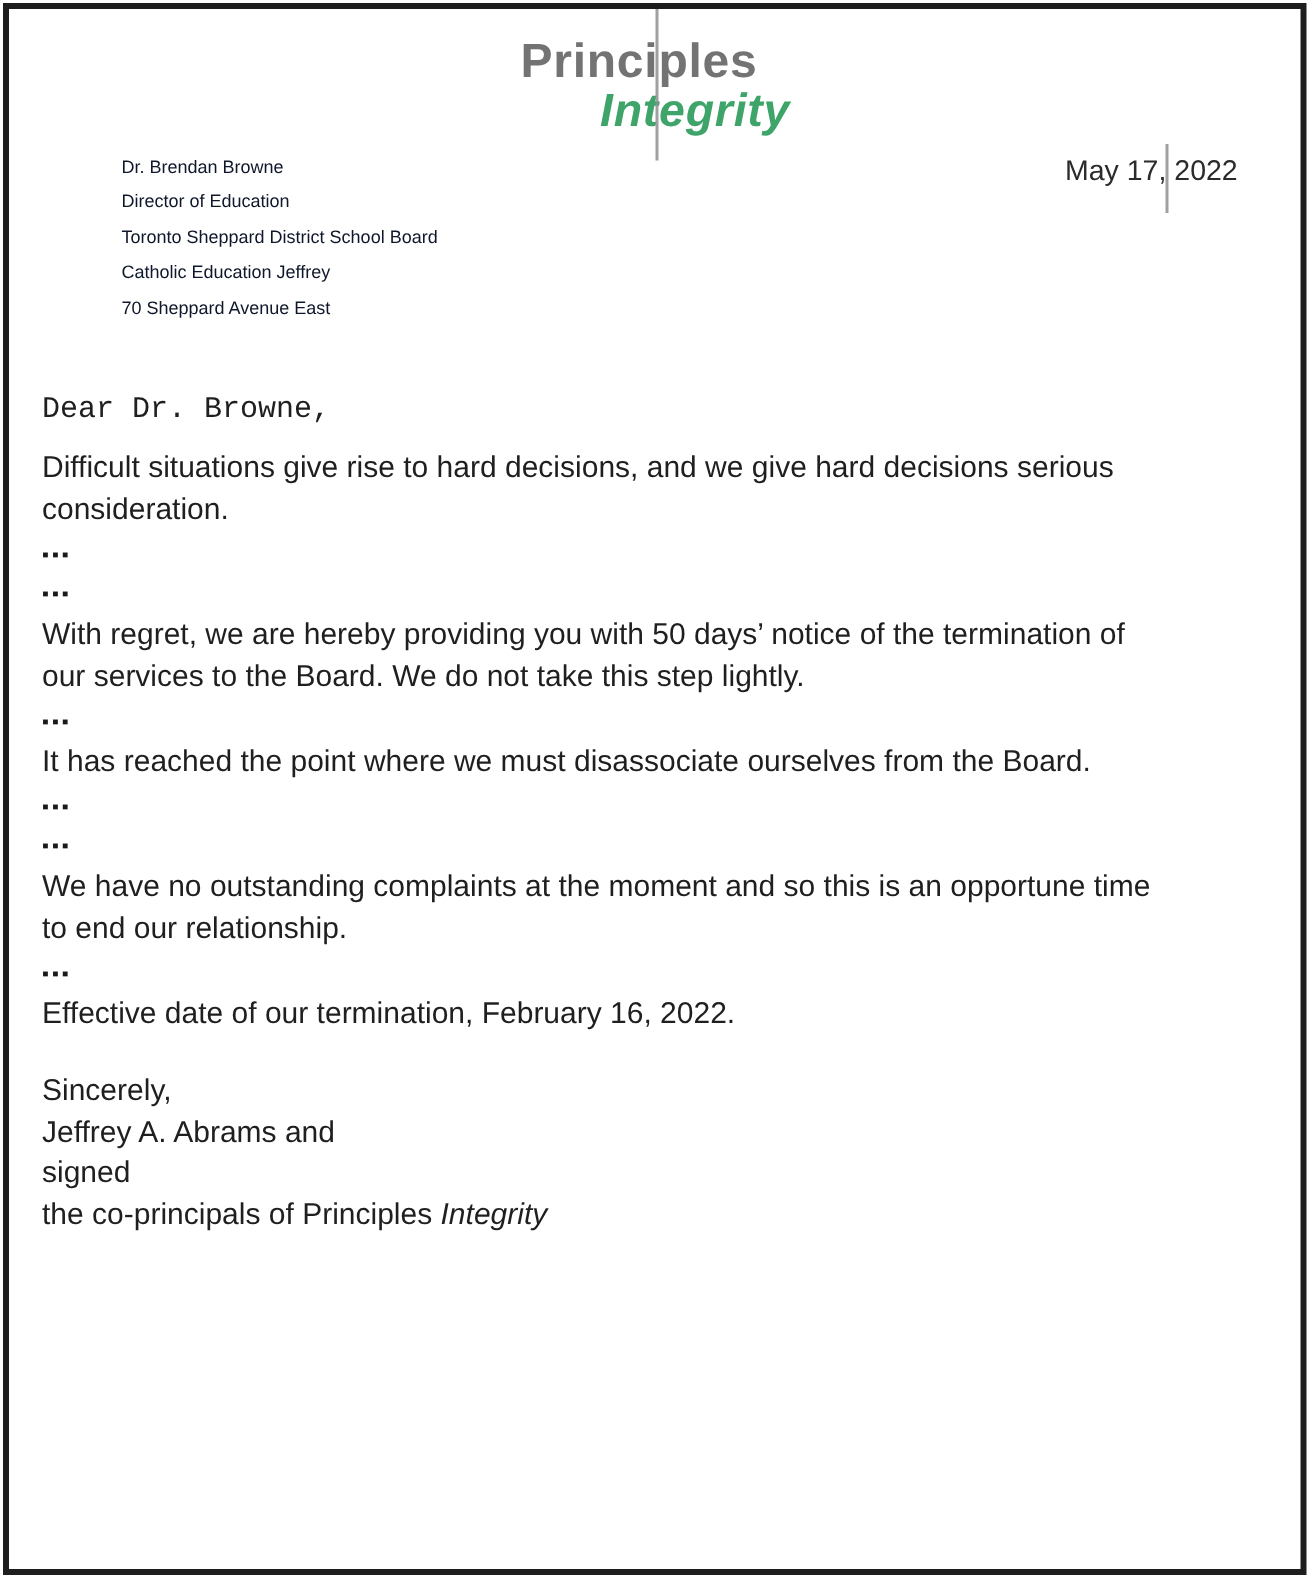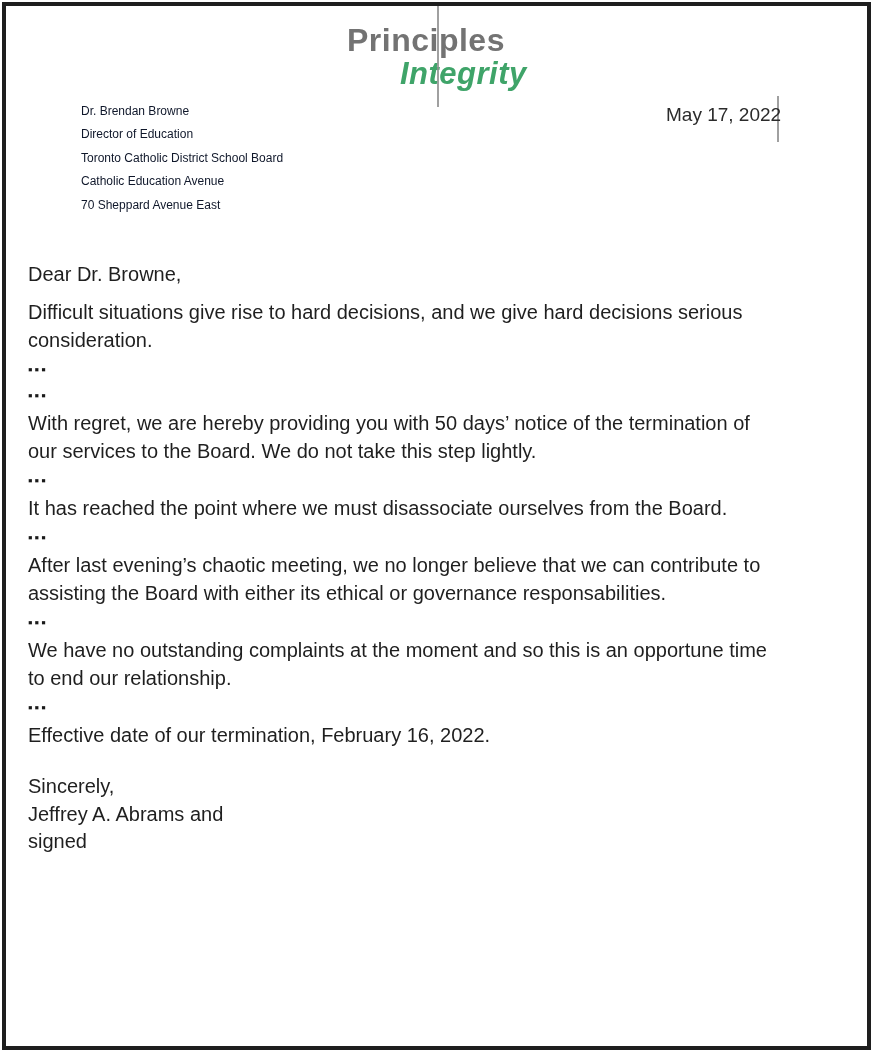--- a/index.html
+++ b/index.html
@@ -47,34 +47,34 @@
   
   .recipient {
     left: 27px; top: 94px;
     font-size: 12px;
     line-height: 23.4px;
     color: #0f172a;
     font-weight: 500;
     margin-left: 48px;
   }
   .date {
-    left: 660px; top: 98px;
+    left: 704px; top: 98px;
     font-size: 19px;
     color: #2b2b2b;
   }
 
   
   .body-flow {
     left: 22px; top: 254px;
     width: 842px;
     font-size: 20px;
     line-height: 28px;
     color: #1f1f1f;
   }
-  .salutation { margin: 0 0 10px 0; }
+  .salutation { margin: 0 0 10px 0; font-family: Liberation Mono, monospace; }
   .para {
     margin: 0 0 3px 0;
     white-space: pre-line;
   }
   .sep {
     font-size: 13px;
     line-height: 25px;
     font-weight: bold;
     letter-spacing: 2px;
     color: #1a1a1a;
@@ -93,22 +93,22 @@
 <div class="page">
 
   <div class="abs brand-top" style="color: #737373;">Principles</div>
   <div class="abs brand-bottom" style="color: rgb(63, 164, 105);">Integrity</div>
   <div class="abs fold-line logo"></div>
   <div class="abs fold-line date"></div>
 
   <div class="abs recipient">
     <div class="recipient-line">Dr. Brendan Browne</div>
     <div class="recipient-line">Director of Education</div>
-    <div class="recipient-line">Toronto Catholic District School Board</div>
-    <div class="recipient-line">Catholic Education Avenue</div>
+    <div class="recipient-line">Toronto Sheppard District School Board</div>
+    <div class="recipient-line">Catholic Education Jeffrey</div>
     <div class="recipient-line">70 Sheppard Avenue East</div>
   </div>
 
   <div class="abs date">May 17, 2022</div>
 
   <div class="abs body-flow">
     <p class="salutation">Dear Dr. Browne,</p>
 
     <p class="para">Difficult situations give rise to hard decisions, and we give hard decisions serious
 consideration.</p>
@@ -116,30 +116,29 @@
 
     <div class="sep">▪▪▪</div>
 
     <p class="para">With regret, we are hereby providing you with 50 days’ notice of the termination of
 our services to the Board. We do not take this step lightly.</p>
     <div class="sep">▪▪▪</div>
 
     <p class="para">It has reached the point where we must disassociate ourselves from the Board.</p>
     <div class="sep">▪▪▪</div>
 
-    <p class="para">After last evening’s chaotic meeting, we no longer believe that we can contribute to
-assisting the Board with either its ethical or governance responsabilities.</p>
     <div class="sep">▪▪▪</div>
 
     <p class="para">We have no outstanding complaints at the moment and so this is an opportune time
 to end our relationship.</p>
     <div class="sep">▪▪▪</div>
 
     <p class="para">Effective date of our termination, February 16, 2022.</p>
 
     <div class="closing">
       <p class="closing-line">Sincerely,</p>
       <p class="closing-line">Jeffrey A. Abrams and</p>
       <p class="closing-line">signed</p>
+      <p class="closing-line"><span>the co-principals of Principles </span><span class="italic">Integrity</span></p>
     </div>
   </div>
 
 </div>
 
 </body></html>

